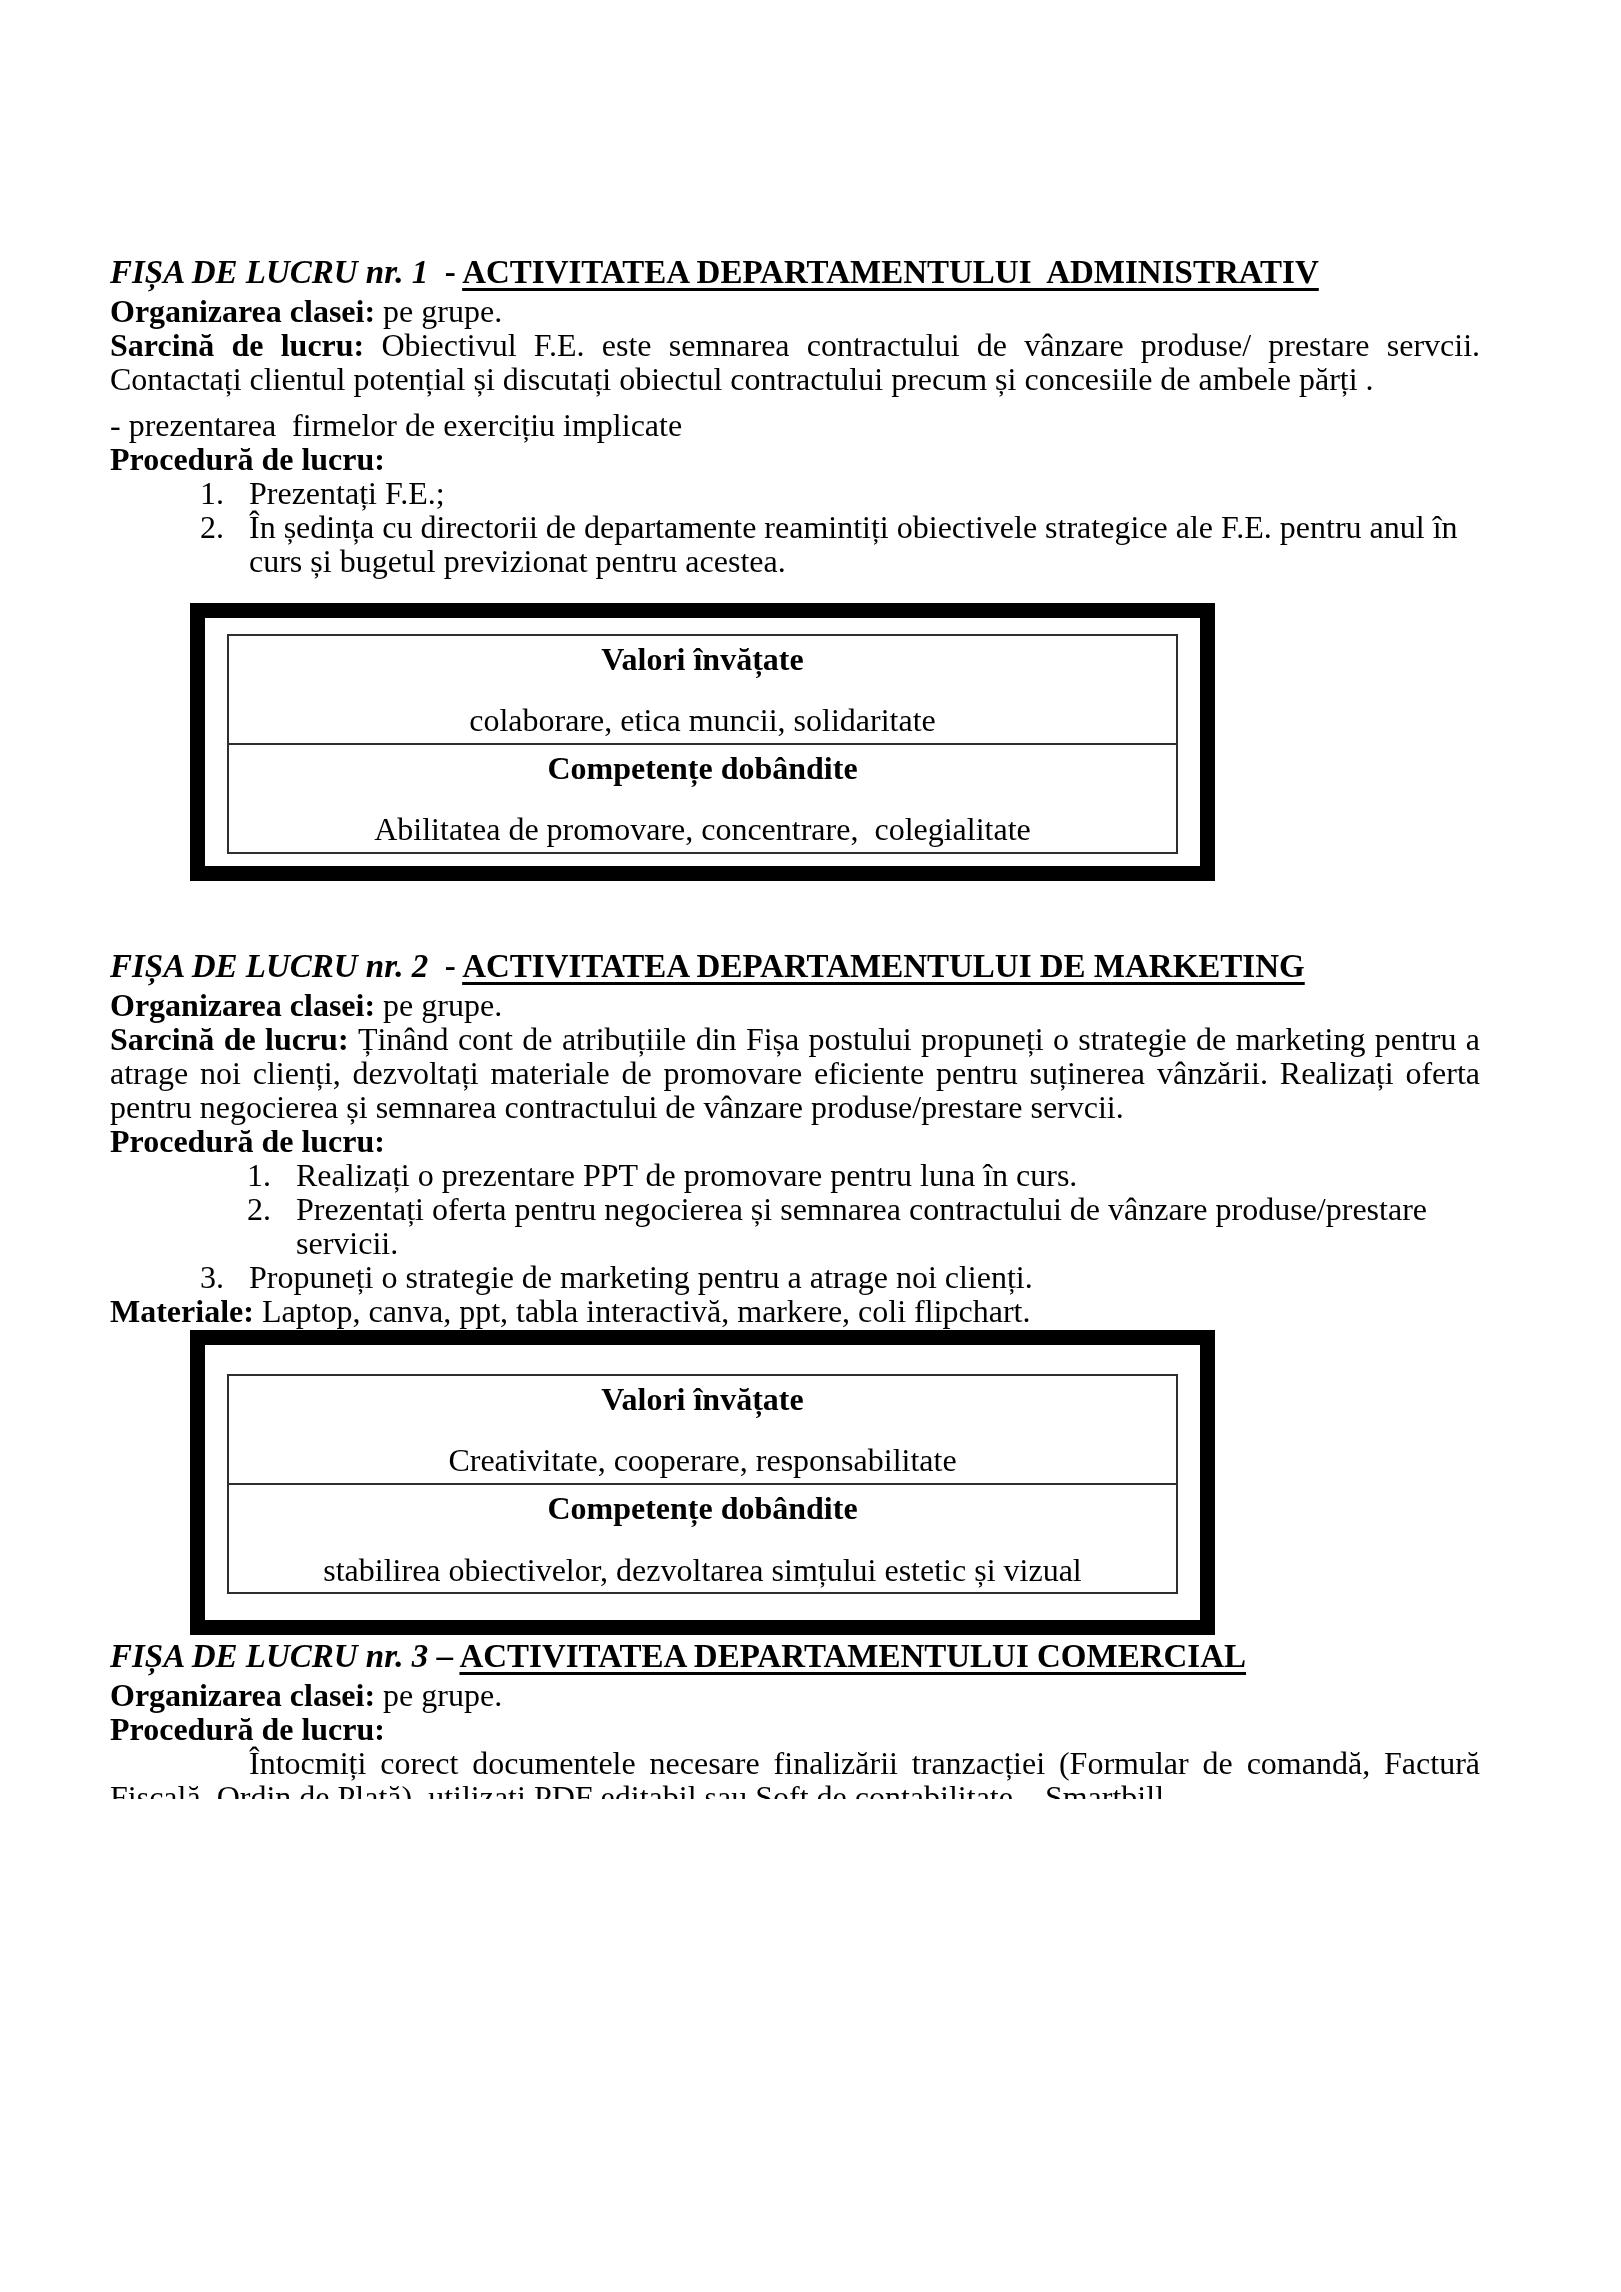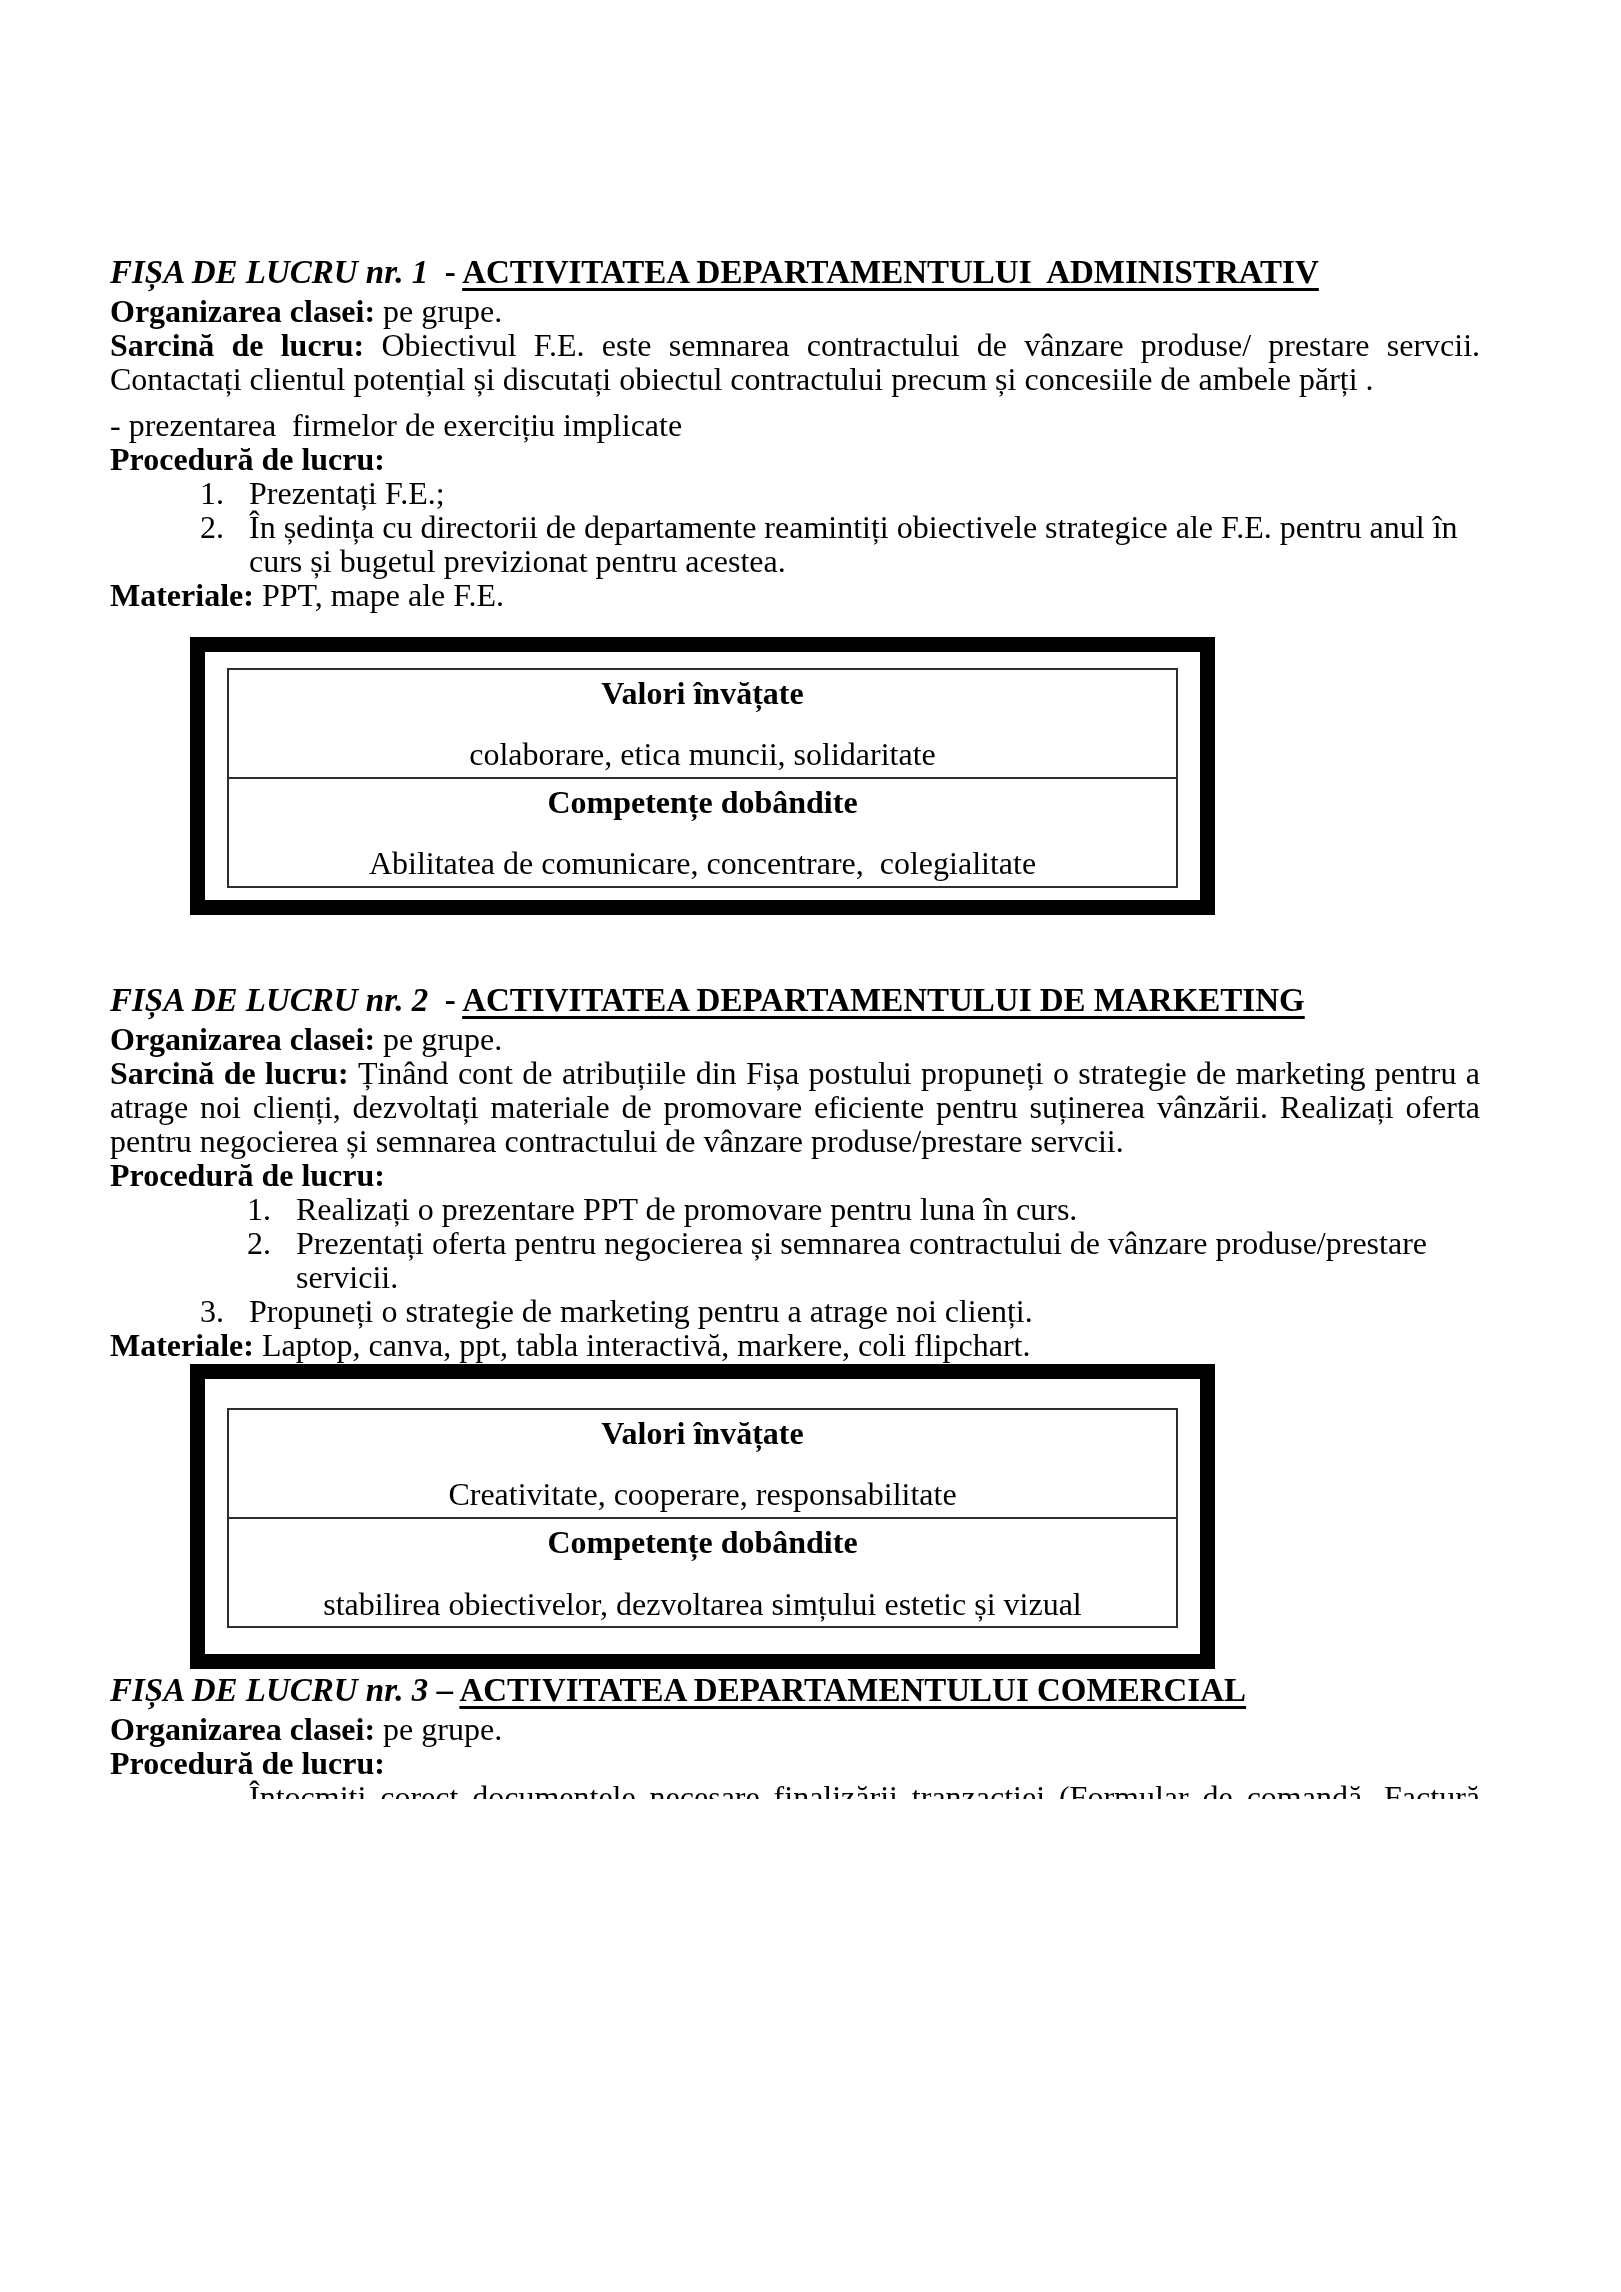--- a/index.html
+++ b/index.html
@@ -66,32 +66,31 @@
       <div class="li ind1">
           <span class="num">1.</span>
           <div class="litext">Prezentați F.E.;</div>
         </div>
       <div class="li ind1">
           <span class="num">2.</span>
           <div class="litext">În ședința cu directorii de departamente reamintiți obiectivele strategice ale F.E. pentru anul în curs și bugetul previzionat pentru acestea.</div>
         </div>
     </div>
 
-    <p><b>Materiale:</b> <span>PPT, mape ale F.E.</span></p>
   </section>
 
   <div class="bigbox box1">
     <div class="innertable">
       <div class="brow">
         <p class="bh">Valori învățate</p>
         <p class="bt">colaborare, etica muncii, solidaritate</p>
       </div>
       <div class="brow brow2">
         <p class="bh">Competențe dobândite</p>
-        <p class="bt">Abilitatea de comunicare, concentrare,  colegialitate</p>
+        <p class="bt">Abilitatea de promovare, concentrare,  colegialitate</p>
       </div>
     </div>
   </div>
 
   <section class="section2">
     <p class="title"><em class="tp">FIȘA DE LUCRU nr. 2</em><span class="sep">  - </span><span class="tm">ACTIVITATEA DEPARTAMENTULUI DE MARKETING</span></p>
 
     <p><b>Organizarea clasei:</b> <span>pe grupe.</span></p>
 
     <p class="just"><b>Sarcină de lucru:</b> <span>Ținând cont de atribuțiile din Fișa postului propuneți o strategie de marketing pentru a atrage noi clienți, dezvoltați materiale de promovare eficiente pentru suținerea vânzării. Realizați oferta pentru negocierea și semnarea contractului de vânzare produse/prestare servcii.</span></p>

